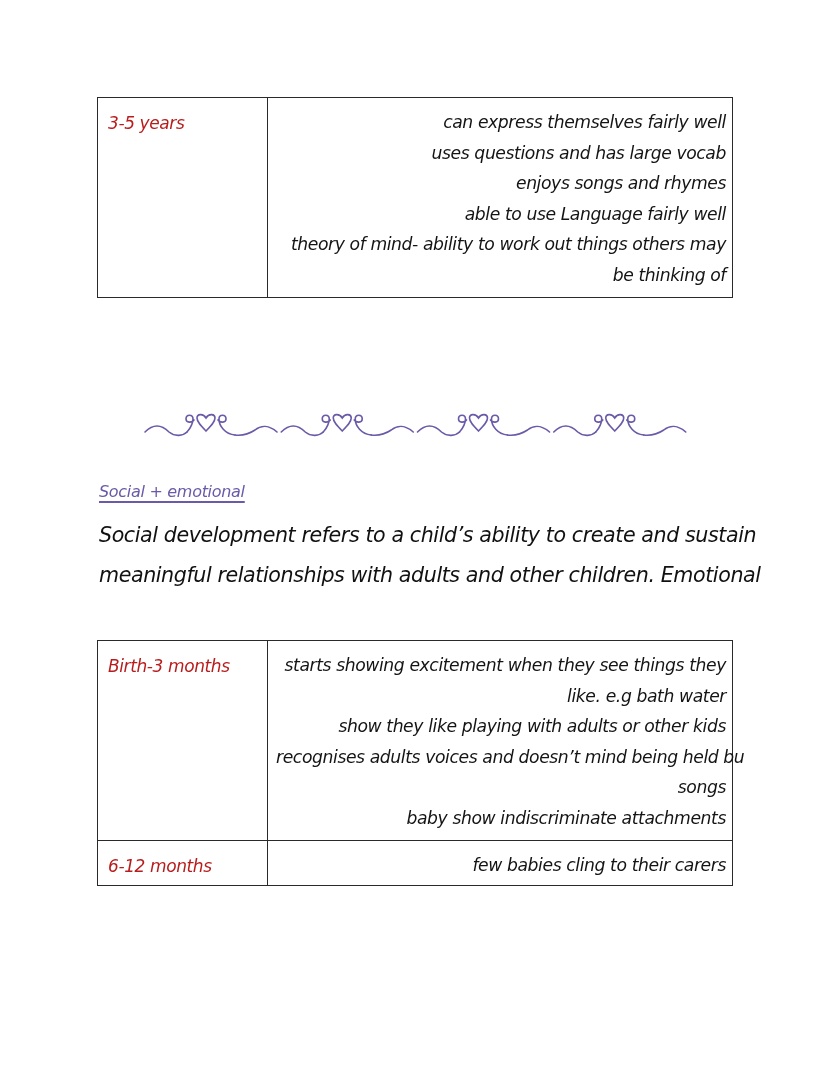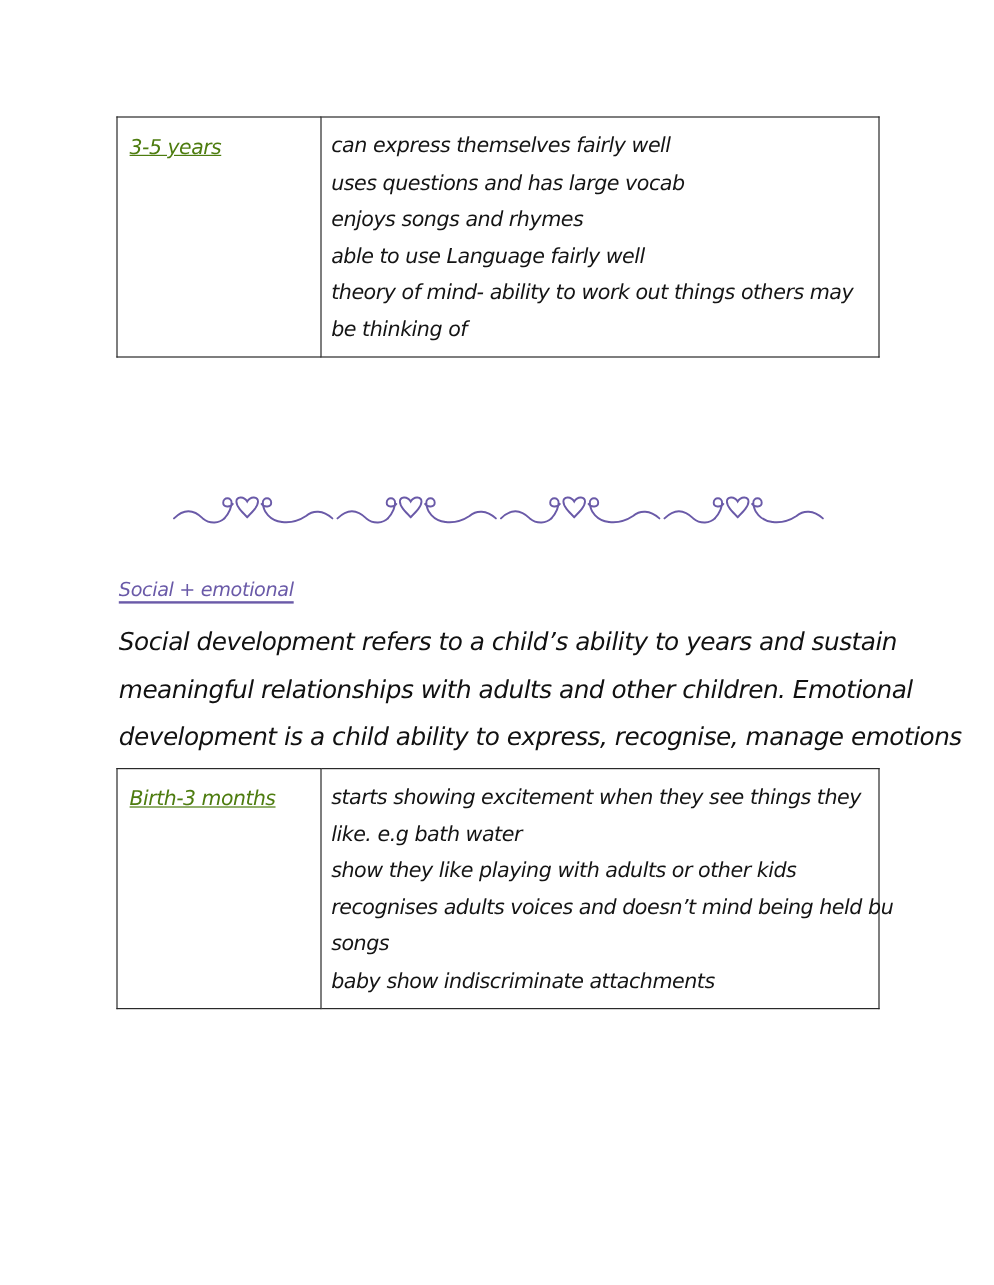--- a/index.html
+++ b/index.html
@@ -29,34 +29,34 @@
     }
     table.dev-table td {
       border: 1.6px solid #2a2a2a;
       vertical-align: top;
       padding: 0;
     }
     table.dev-table col.c-age { width: 170px; }
     table.dev-table col.c-desc { width: 465px; }
     .age-cell {
       padding: 10px 0 0 10px !important;
-      color: #4d7c0f;
+      color: #b91c1c;
       font-size: 17px;
       line-height: 30px;
-      text-decoration: underline;
     }
     .desc-cell {
       padding: 9px 6px 4px 8px !important;
       font-size: 17.2px;
       line-height: 30.5px;
       color: #141414;
     }
     .desc-line {
       display: block;
       white-space: nowrap;
+      text-align: right;
     }
     #table-lang { top: 97px; }
     #table-lang tr.r1 td { height: 186px; }
     #table-lang tr.r2 td { height: 62px; }
     #table-social { top: 640px; }
     #table-social tr.r1 td { height: 186px; }
     #table-social tr.r2 td { height: 31px; }
 
     .divider {
       position: absolute;
@@ -136,36 +136,41 @@
       <path d="M 410.75 24 C 418.75 16, 426.75 16, 434.75 24 C 440.75 29, 448.75 28, 452.75 24"></path>
       <path d="M 452.75 24 C 456.75 20, 458.75 14, 458.75 11 C 458.75 6, 451.75 6, 451.75 11 C 451.75 15, 457.75 15, 459.75 12"></path>
       <path d="M 471.75 23 C 466.75 18, 462.75 14, 462.75 10 C 462.75 6, 468.75 5, 471.75 10 C 474.75 5, 480.75 6, 480.75 10 C 480.75 14, 476.75 18, 471.75 23 Z"></path>
       <path d="M 483.75 12 C 485.75 15, 491.75 15, 491.75 11 C 491.75 6, 484.75 6, 484.75 11 C 484.75 18, 490.75 26, 500.75 27"></path>
       <path d="M 500.75 27 C 508.75 28, 514.75 26, 520.75 22 C 526.75 17, 534.75 17, 542.75 24"></path>
     </g>
 </svg>
 
 <h2 class="section-heading hand">Social + emotional</h2>
 <p class="section-para hand">
-  <span class="para-line">Social development refers to a child’s ability to years and sustain</span>
+  <span class="para-line">Social development refers to a child’s ability to create and sustain</span>
   <span class="para-line">meaningful relationships with adults and other children. Emotional</span>
-  <span class="para-line">development is a child ability to express, recognise, manage emotions</span>
 </p>
 
 <table class="dev-table hand" id="table-social">
   <colgroup>
       <col class="c-age">
       <col class="c-desc">
     </colgroup>
   <tbody>
       <tr class="r1">
     <td class="age-cell">Birth-3 months</td>
     <td class="desc-cell">
       <span class="desc-line">starts showing excitement when they see things they</span>
       <span class="desc-line">like. e.g bath water</span>
       <span class="desc-line">show they like playing with adults or other kids</span>
       <span class="desc-line">recognises adults voices and doesn’t mind being held bu</span>
       <span class="desc-line">songs</span>
       <span class="desc-line">baby show indiscriminate attachments</span>
     </td>
   </tr>
+  <tr class="r2">
+    <td class="age-cell">6-12 months</td>
+    <td class="desc-cell">
+      <span class="desc-line">few babies cling to their carers</span>
+    </td>
+  </tr>
 </tbody>
   </table>
 
 </body></html>

